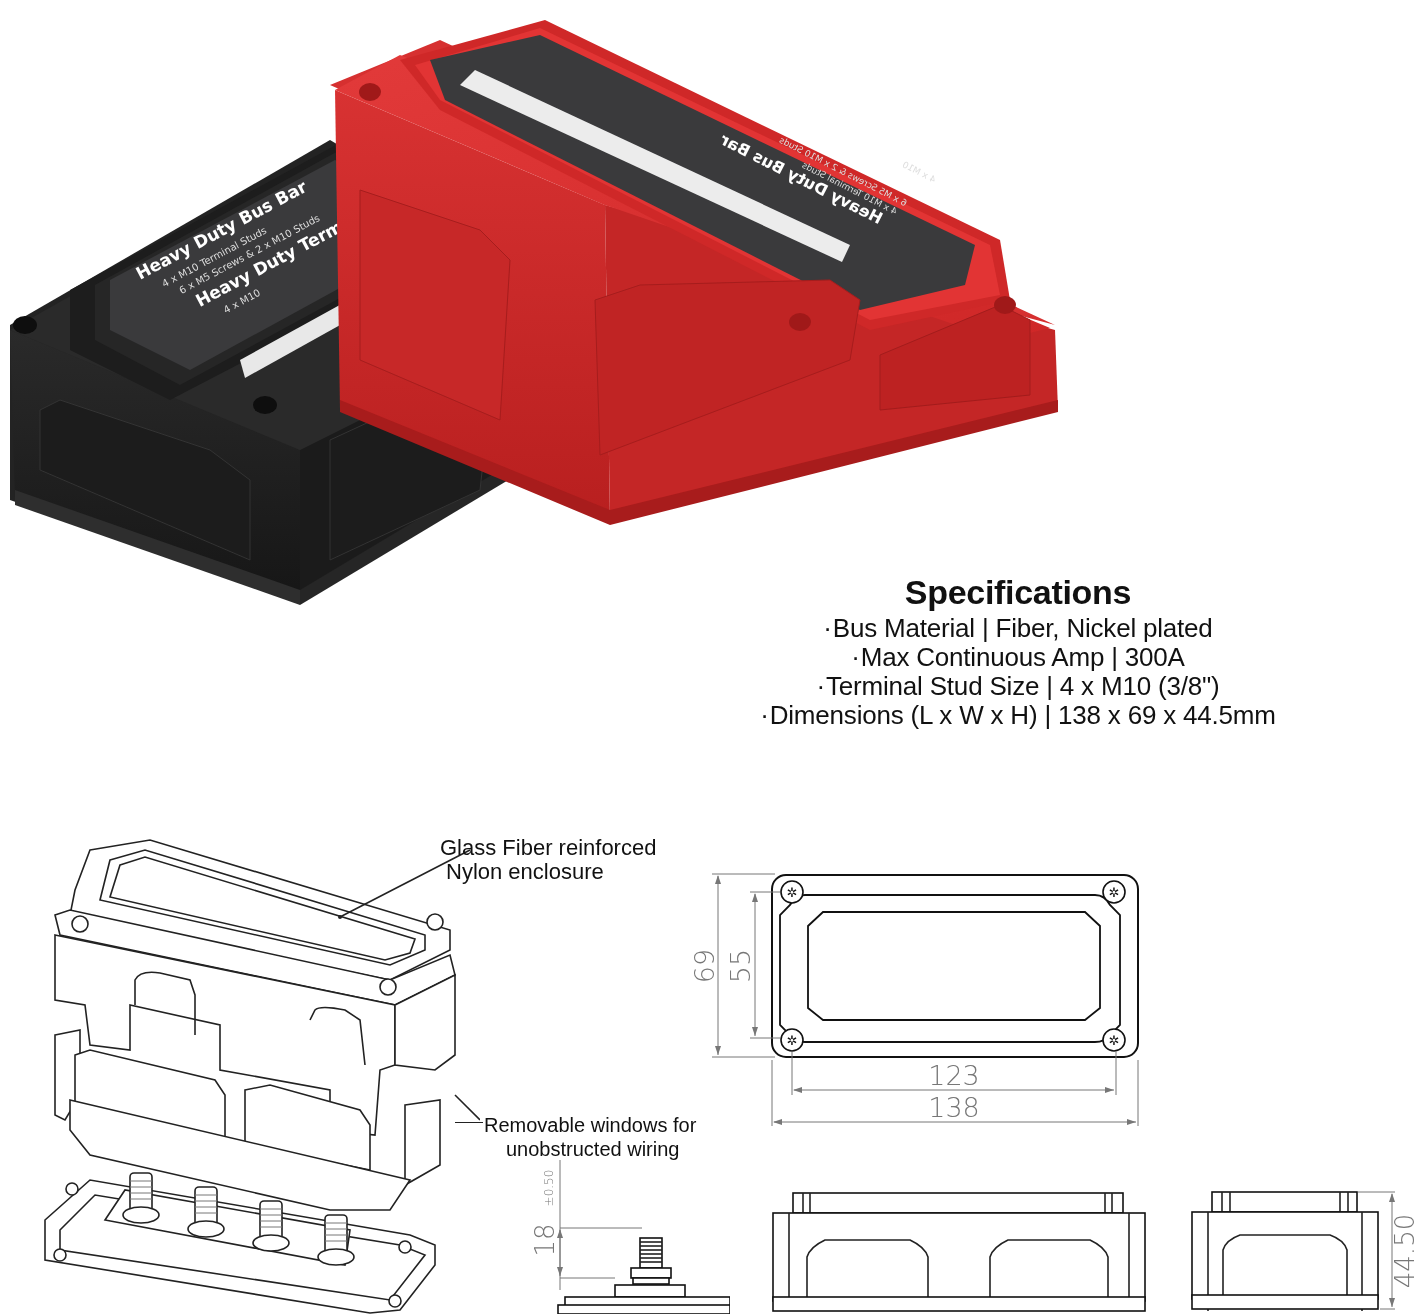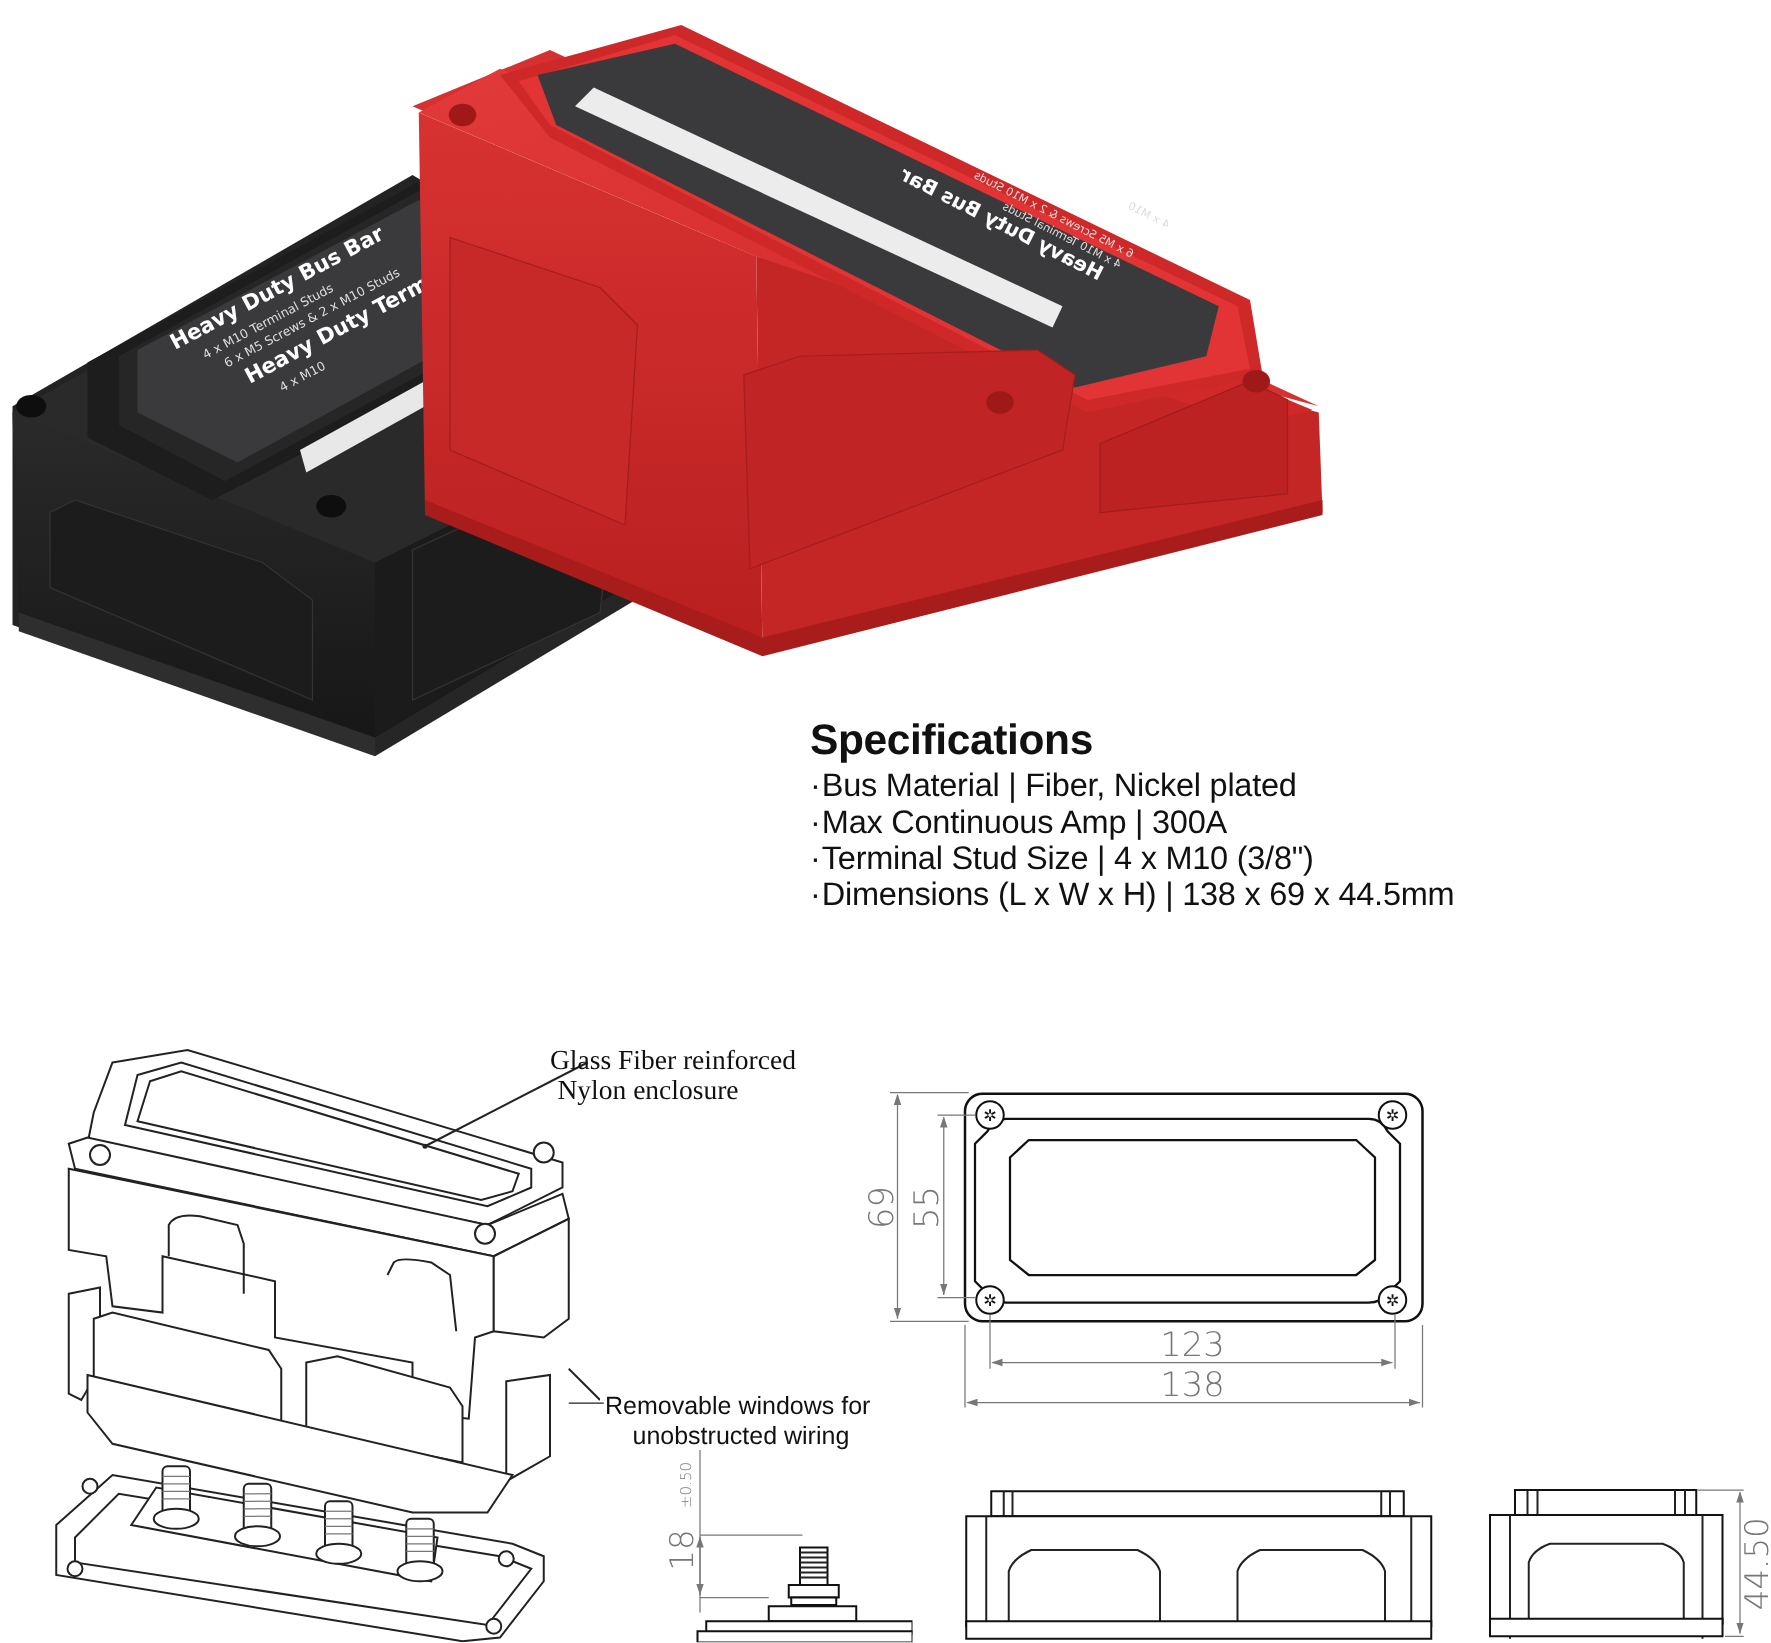--- a/index.html
+++ b/index.html
@@ -1,25 +1,25 @@
 <!DOCTYPE html>
 <html><head>
   <meta charset="utf-8">
   <style>
     html, body { margin: 0; padding: 0; background: #ffffff; }
     body { width: 1417px; height: 1314px; position: relative; overflow: hidden; font-family: "Liberation Sans", sans-serif; }
     .abs { position: absolute; }
     svg { display: block; }
     .label-text { font-family: "DejaVu Sans", sans-serif; font-weight: bold; fill: #ffffff; }
     .label-sub { font-family: "DejaVu Sans", sans-serif; fill: #dddddd; }
-    #specs { left: 648px; top: 572px; width: 740px; color: #111; }
+    #specs { left: 648px; top: 572px; width: 740px; color: #111; text-align: center; }
     #specs .title { font-family: "Liberation Sans", sans-serif; font-weight: bold; font-size: 34px; letter-spacing: -0.3px; line-height: 40px; margin: 0 0 2px 0; }
     #specs .row { font-family: "Liberation Sans", sans-serif; font-size: 26px; line-height: 29px; white-space: nowrap; letter-spacing: -0.2px; }
     #specs .bullet { margin-right: 1px; }
-    .callout { font-family: Liberation Serif, serif; font-size: 22px; color: #111; line-height: 24px; }
+    .callout { font-family: Liberation Sans, sans-serif; font-size: 22px; color: #111; line-height: 24px; }
     .callout2 { font-family: Liberation Sans, sans-serif; font-size: 20px; color: #111; line-height: 24px; }
     .dim { font-family: "DejaVu Sans", sans-serif; fill: #777; font-weight: 300; }
     .line { stroke: #222; stroke-width: 1.6; fill: none; }
     .thin { stroke: #777; stroke-width: 1; fill: none; }
     .fillw { fill: #fff; stroke: #222; stroke-width: 1.6; }
   </style>
 </head>
 <body>
 
 <div class="abs" style="left:0;top:0;width:1100px;height:620px;">

